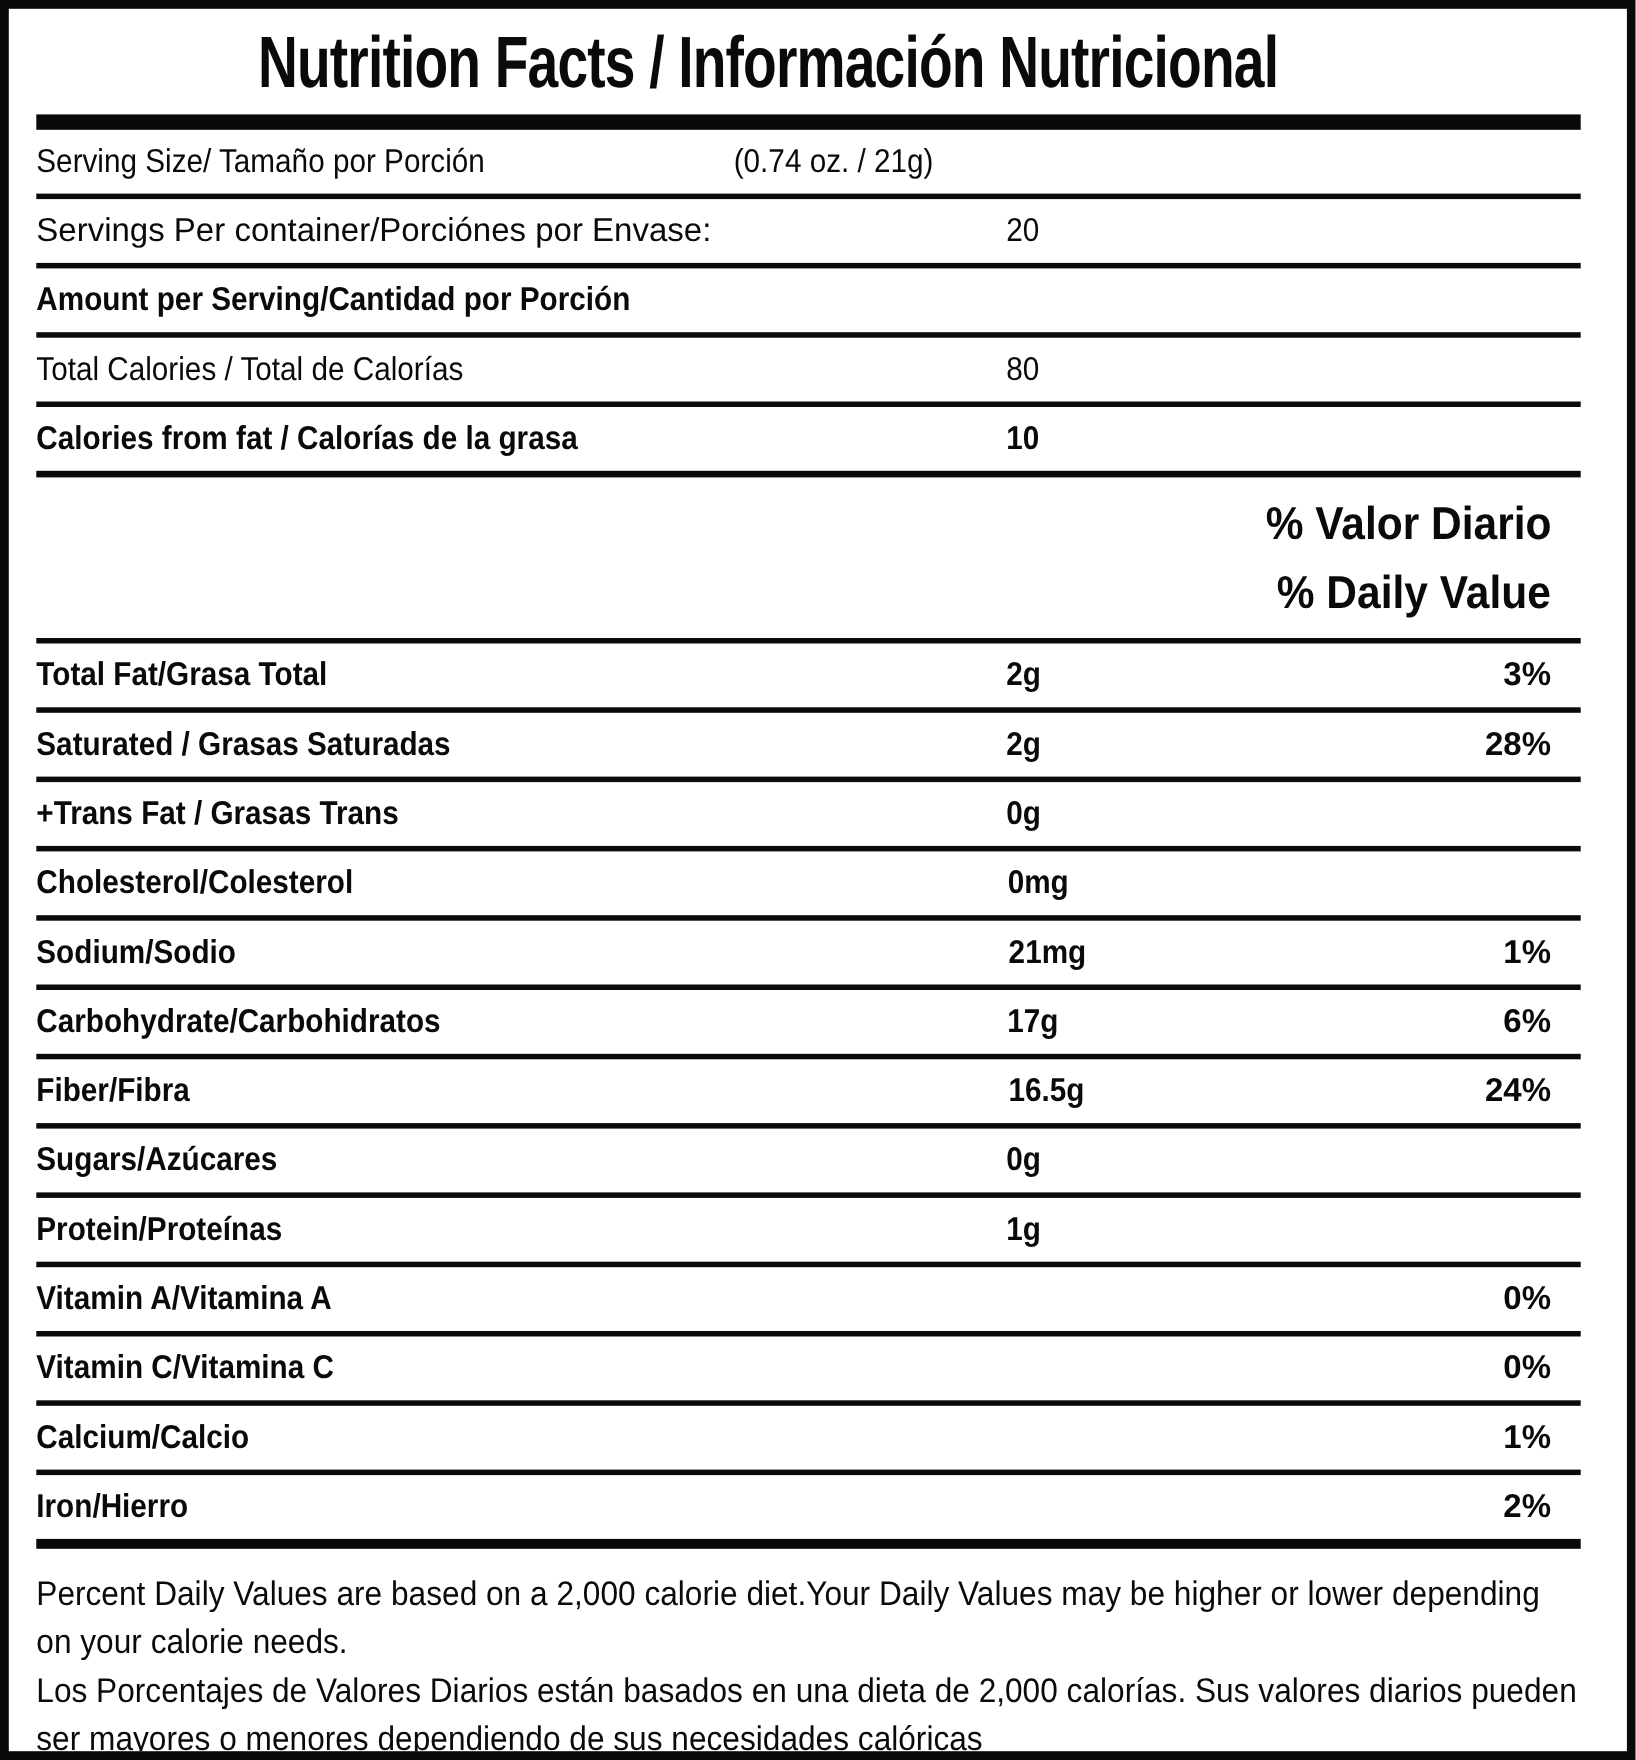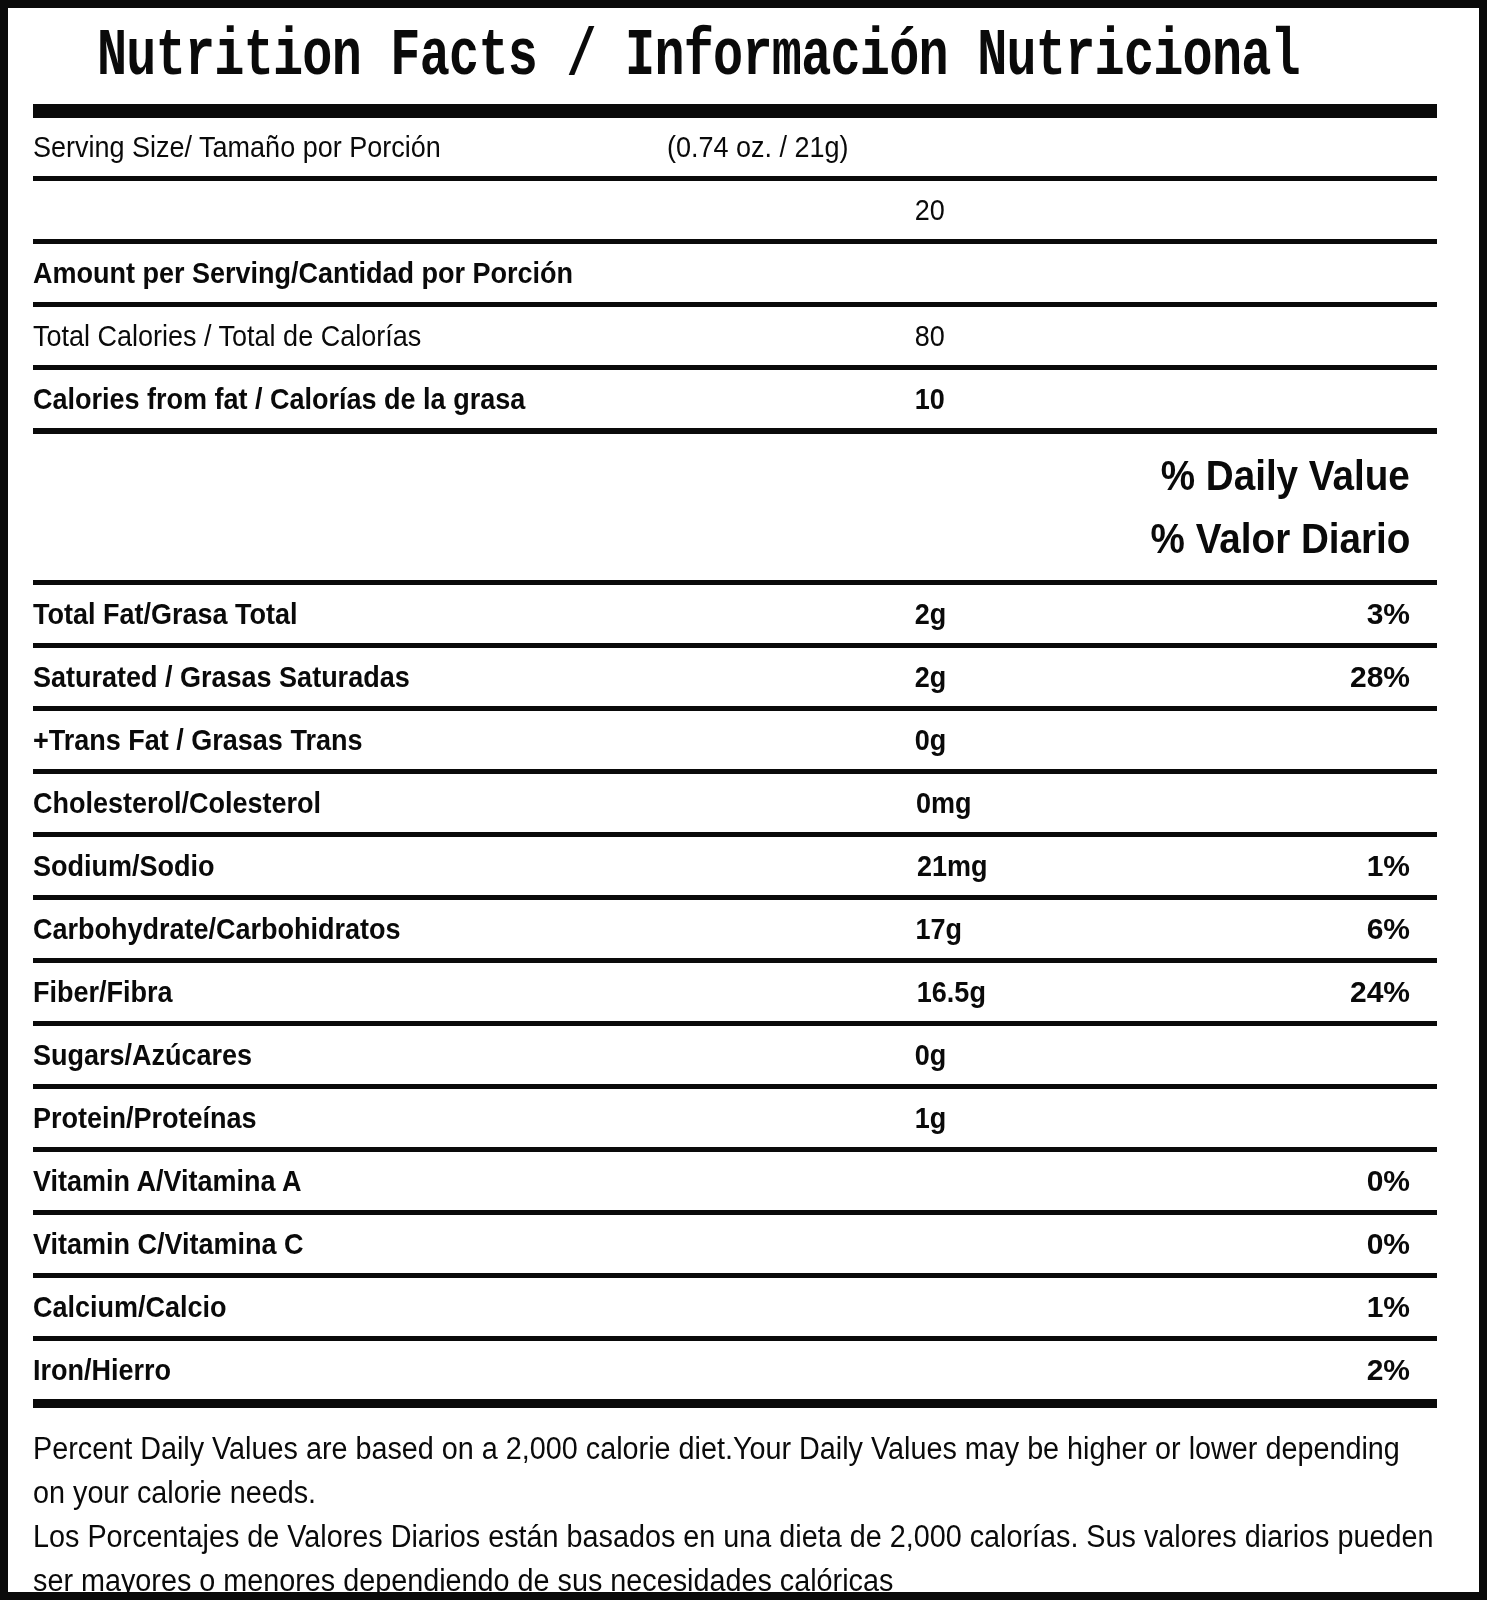--- a/index.html
+++ b/index.html
@@ -14,21 +14,20 @@
     font-family: "Liberation Sans", sans-serif;
     overflow: hidden;
   }
   .title {
     height: 96px;
     padding-right: 90px;
     text-align: right;
     display: flex;
     align-items: center;
     justify-content: center;
-    font-family: Liberation Mono, monospace;
   }
   .title .t {
     font-size: 66px;
     font-weight: bold;
     white-space: nowrap;
     display: inline-block;
     transform: scaleX(0.76);
     transform-origin: center;
     letter-spacing: -1px;
   }
@@ -99,40 +98,41 @@
   <div class="content">
 
     <div class="thick-bar"></div>
 
     <div class="row">
       <span class="lbl cond">Serving Size/ Tamaño por Porción</span>
       <span class="serving-val cond">(0.74 oz. / 21g)</span>
     </div>
 
     <div class="row">
+      <span class="lbl">Servings Per container/Porciónes por Envase:</span>
       <span class="amt"><span class="condc">20</span></span>
     </div>
 
     <div class="row">
       <span class="lbl bold cond">Amount per Serving/Cantidad por Porción</span>
     </div>
 
     <div class="row">
       <span class="lbl cond">Total Calories / Total de Calorías</span>
       <span class="amt"><span class="condc">80</span></span>
     </div>
 
     <div class="row rule6">
       <span class="lbl cond">Calories from fat / Calorías de la grasa</span>
       <span class="amt"><span class="condc">10</span></span>
     </div>
 
     <div class="dv-header">
+      <div><span class="condr">% Valor Diario</span></div>
       <div><span class="condr">% Daily Value</span></div>
-      <div><span class="condr">% Valor Diario</span></div>
     </div>
 
     <div class="row nrow">
       <span class="lbl cond">Total Fat/Grasa Total</span>
       <span class="amt"><span class="condc">2g</span></span>
       <span class="pct">3%</span>
     </div>
 
     <div class="row nrow">
       <span class="lbl cond">Saturated / Grasas Saturadas</span>

